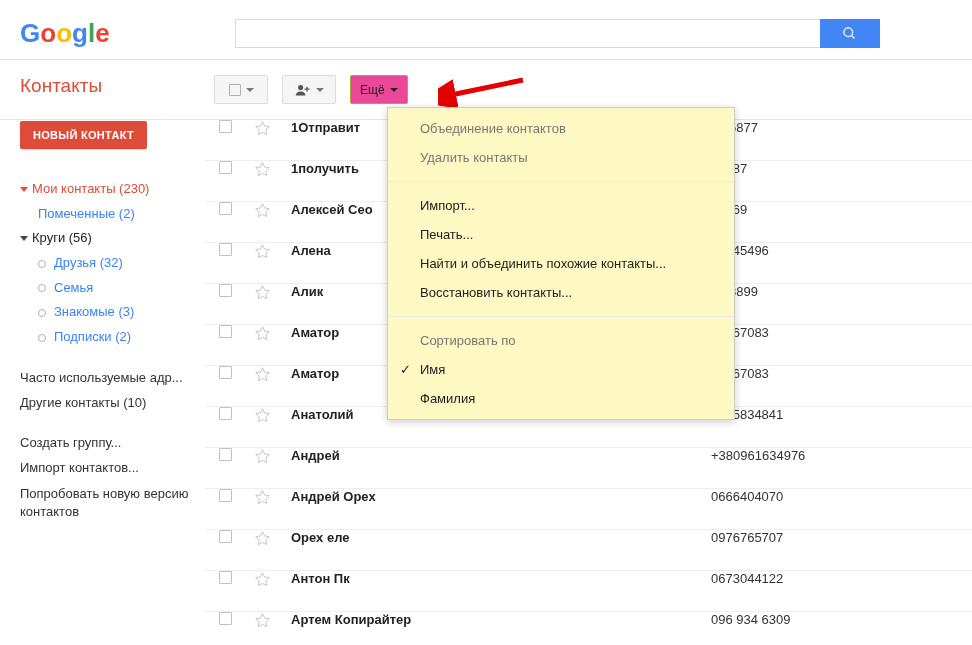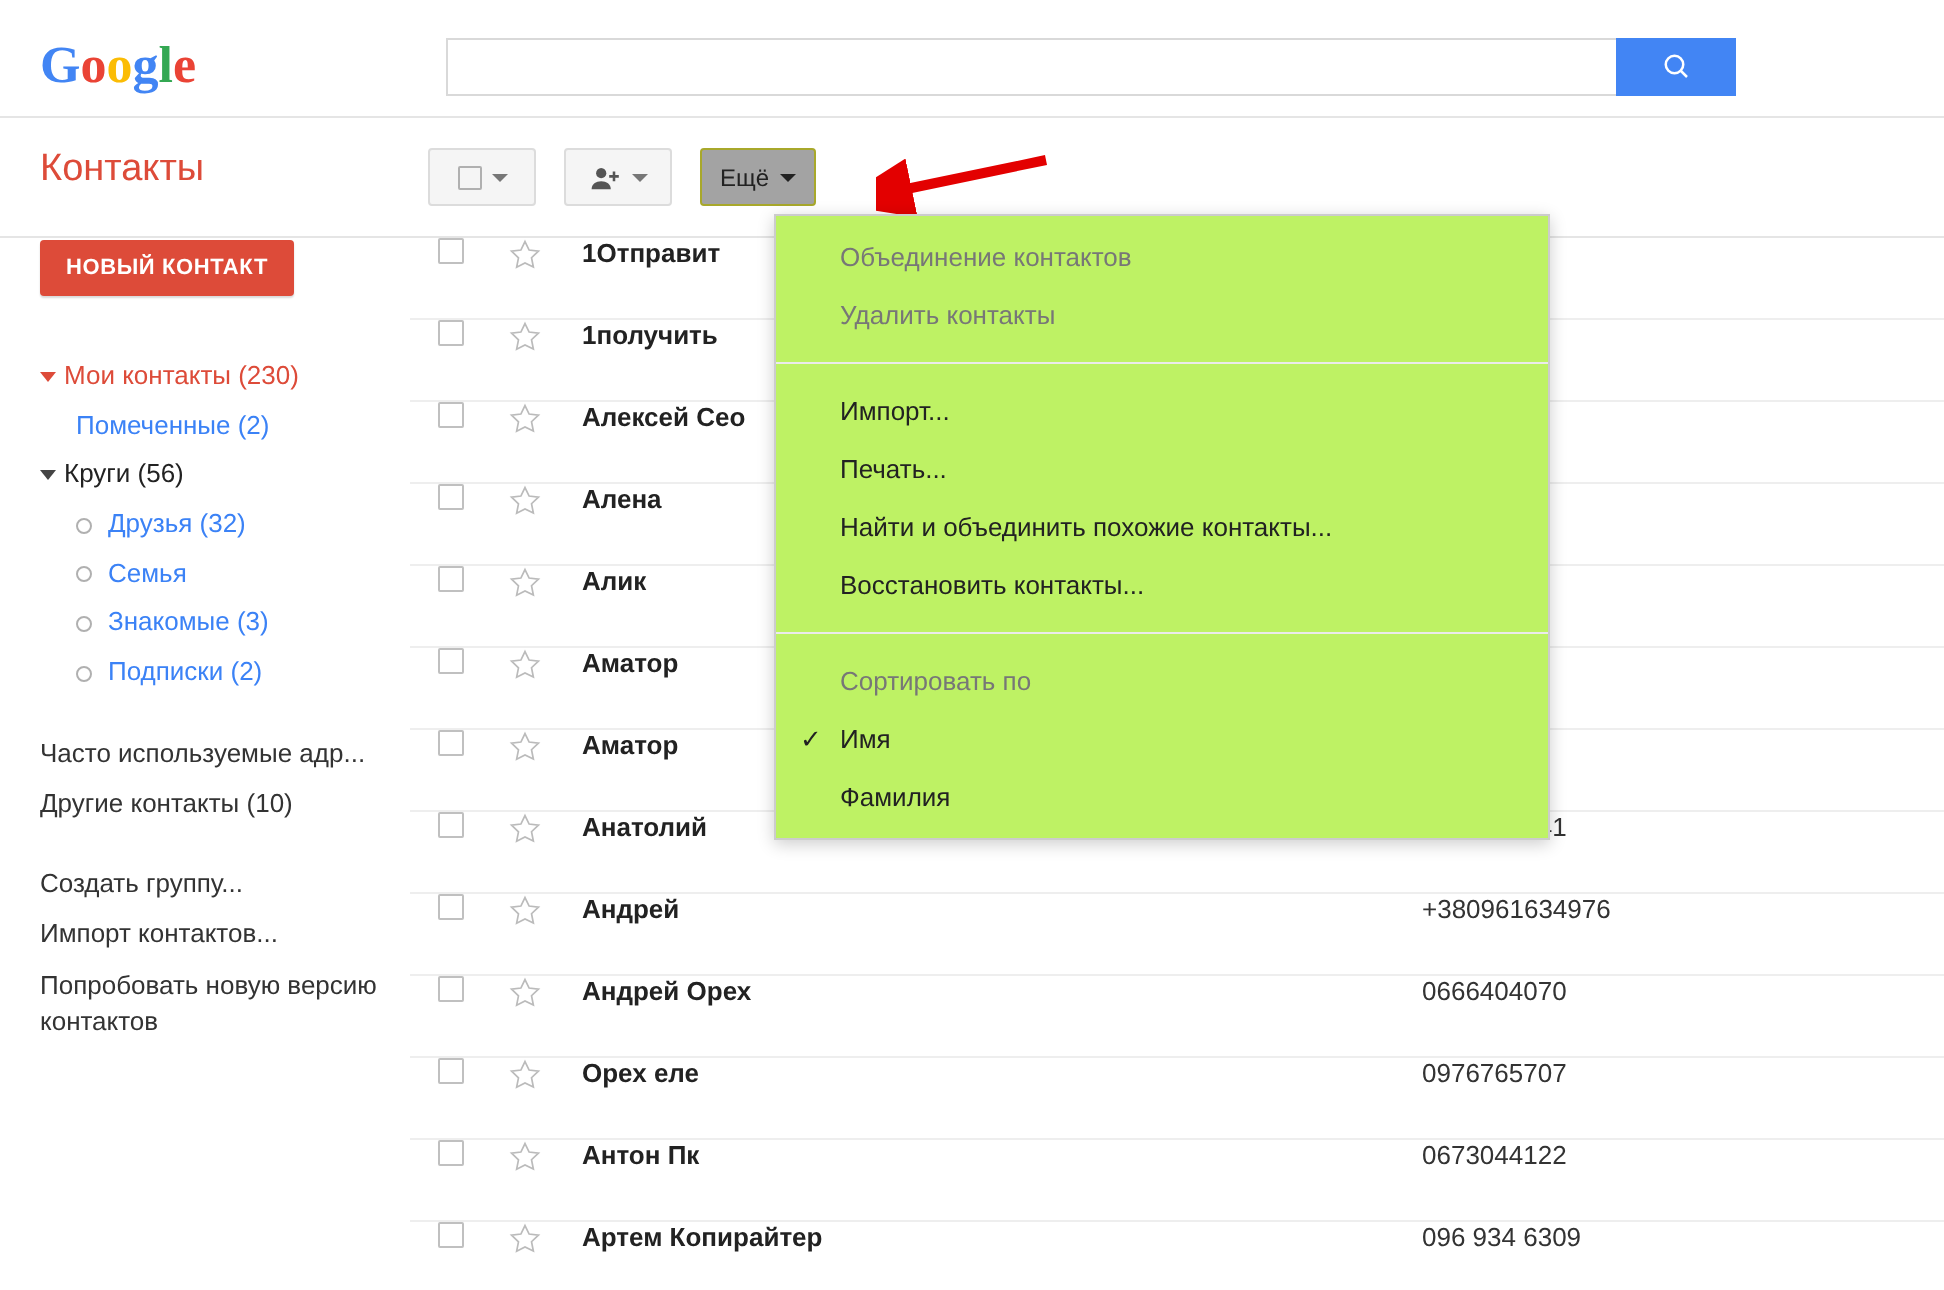--- a/index.html
+++ b/index.html
@@ -1,31 +1,31 @@
 <!DOCTYPE html>
 <html><head>
 <meta charset="utf-8">
 <style>
   html,body{margin:0;padding:0;font-family:Arial,Helvetica,sans-serif;color:#222;background:#fff;width:972px;height:645px;overflow:hidden;font-size:13px}
   *{box-sizing:border-box}
   .header{display:flex;align-items:center;padding:18px 20px 10px 20px}
-  .logo{font-family:Liberation Serif, serif;font-size:26px;font-weight:bold;margin-right:125px}
+  .logo{font-family:Liberation Sans, sans-serif;font-size:26px;font-weight:bold;margin-right:125px}
   .logo .g1{color:#4285F4}.logo .o1{color:#EA4335}.logo .o2{color:#FBBC05}.logo .g2{color:#4285F4}.logo .l{color:#34A853}.logo .e{color:#EA4335}
   .search-wrap{display:flex;align-items:stretch}
   .search-input{width:585px;height:29px;border:1px solid #d9d9d9;border-right:none;padding:0 8px;font-size:15px;outline:none}
   .search-btn{width:60px;height:29px;background:#4285F4;border:none;display:flex;align-items:center;justify-content:center;cursor:pointer}
   .search-btn svg{width:15px;height:15px;stroke:#fff;fill:none;stroke-width:2}
   .divider{height:1px;background:#e5e5e5}
   .toolbar{display:flex;align-items:center;padding:15px 0 15px 214px;border-bottom:1px solid #e5e5e5}
   .tbtn{height:29px;border:1px solid #dcdcdc;background:#f5f5f5;border-radius:2px;display:flex;align-items:center;justify-content:center;padding:0 9px;margin-right:14px;color:#666;cursor:pointer}
   .tbtn .caret{width:0;height:0;border-left:4px solid transparent;border-right:4px solid transparent;border-top:4px solid #777;margin-left:5px}
   .tbtn.checkbox-btn{width:54px}
   .tbtn.checkbox-btn .box{width:12px;height:12px;border:1px solid #b0b0b0;border-radius:1px}
   .tbtn.addperson{width:54px}
-  .tbtn.more{background:#a3a3a3;border:1px solid #a8a82b;color:#222;font-size:12px}
+  .tbtn.more{background:#ec4899;border:1px solid #a8a82b;color:#222;font-size:12px}
   .tbtn.more .caret{border-top-color:#222}
   .red-arrow1{position:absolute;left:438px;top:72px}
   .red-arrow2{position:absolute;left:416px;top:110px}
   .content{display:flex}
   .sidebar{width:205px;padding:0 0 0 20px;position:relative}
   .brand{color:#dd4b39;font-size:19px;margin:-45px 0 24px 0}
   .newbtn{background:#dd4b39;color:#fff;font-weight:bold;font-size:11px;border:none;border-radius:2px;padding:8px 13px;margin-bottom:28px;cursor:pointer;letter-spacing:.3px;box-shadow:0 1px 1px rgba(0,0,0,.15)}
   .nav{list-style:none;margin:0;padding:0;line-height:1.9}
   .nav li{cursor:pointer}
   .nav .caret-r{display:inline-block;width:0;height:0;border-left:4px solid transparent;border-right:4px solid transparent;border-top:5px solid #dd4b39;margin:0 4px 1px 0;vertical-align:middle}
@@ -35,21 +35,21 @@
   .nav .circ{display:inline-block;width:8px;height:8px;border:1px solid #b0b0b0;border-radius:50%;margin:0 8px 0 0;vertical-align:middle}
   .nav .sep{height:16px}
   .nav .link{color:#333}
   .contacts{flex:1;position:relative}
   .row{display:flex;align-items:flex-start;height:41px;border-bottom:1px solid #eee;padding-left:14px;position:relative}
   .row .cb{width:13px;height:13px;border:1px solid #c0c0c0;border-radius:1px;margin-right:22px}
   .row .star{width:17px;height:17px;margin-right:20px}
   .row .star svg{width:17px;height:17px;stroke:#bbb;fill:none;stroke-width:1.2}
   .row .name{font-weight:bold;color:#222;width:420px}
   .row .phone{color:#333}
-  .dropdown{position:absolute;left:387px;top:107px;width:388px;background:#bef264;border:1px solid #ccc;box-shadow:0 2px 8px rgba(0,0,0,.2);z-index:10}
+  .dropdown{position:absolute;left:387px;top:107px;width:348px;background:#fef9c3;border:1px solid #ccc;box-shadow:0 2px 8px rgba(0,0,0,.2);z-index:10}
   .ddsec{padding:6px 0}
   .dditem{padding:7px 20px 7px 32px;color:#777;cursor:default;white-space:nowrap;position:relative}
   .dditem.enabled{color:#222;cursor:pointer}
   .dditem.hl{background:#eee}
   .dditem.yellow span{background:#feff4e}
   .dditem .check{position:absolute;left:12px;top:7px;color:#222}
   .ddhr{height:1px;background:#ebebeb;margin:3px 0}
   .wrap{position:relative}
 </style>
 </head>

